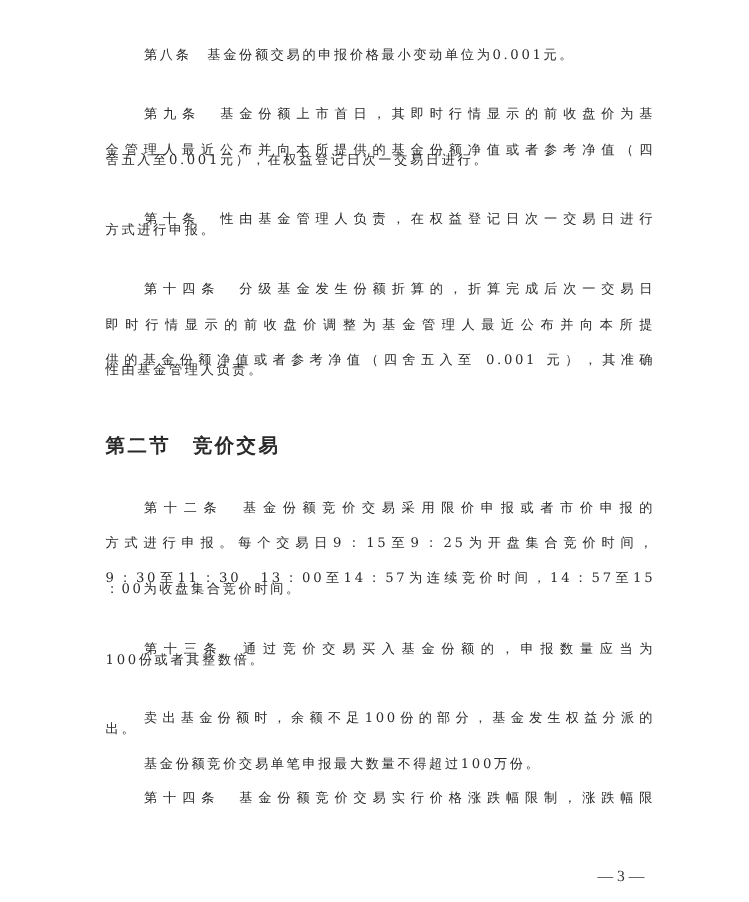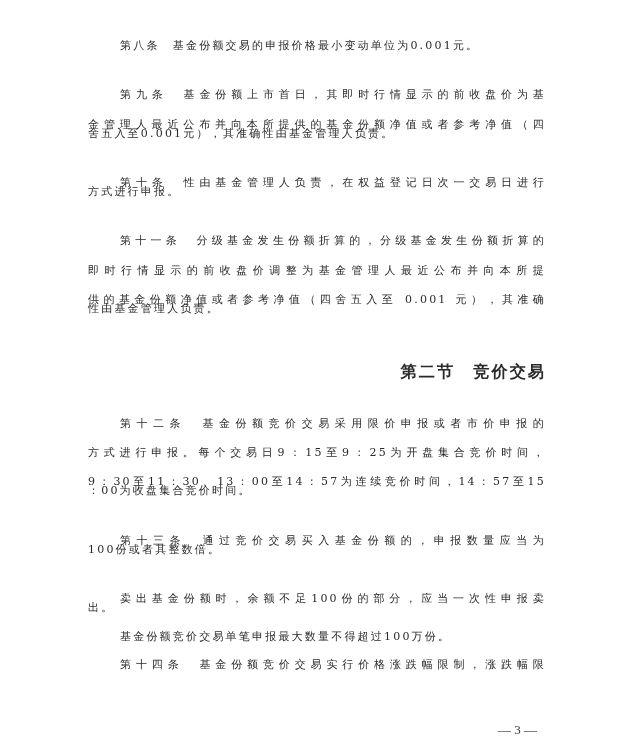--- a/index.html
+++ b/index.html
@@ -2,47 +2,47 @@
 <html><head>
 <meta charset="utf-8">
 <style>
   html, body { margin:0; padding:0; background:#ffffff; }
   body { width:624px; height:752px; position:relative; overflow:hidden;
          font-family:"DejaVu Serif","Liberation Serif",serif; color:#2a2a2a; }
   .line { position:absolute; left:88px; width:458px; height:29px; line-height:29px;
           font-size:11px; white-space:nowrap; letter-spacing:2.2px; }
   .line.indent { left:120px; width:426px; }
   .line.just { text-align:justify; text-align-last:justify;margin-top:20px; }
-  .heading { position:absolute; left:88px; width:458px; text-align:right; font-weight:bold;
+  .heading { position:absolute; left:88px; width:458px; text-align:left; font-weight:bold;
              font-size:16.2px; line-height:29px; letter-spacing:2px; white-space:pre; }
   .pagenum { position:absolute; left:498px; top:720px; font-size:13px; line-height:20px;
              font-family:"Liberation Serif",serif; color:#333; white-space:pre; }
 </style>
 </head>
 <body>
 
 <div>
   <div class="line indent" style="top:31px">第八条　基金份额交易的申报价格最小变动单位为0.001元。</div>
   <div class="line indent just" style="top:60px">第九条　基金份额上市首日，其即时行情显示的前收盘价为基</div>
   <div class="line just" style="top:90px">金管理人最近公布并向本所提供的基金份额净值或者参考净值（四</div>
-  <div class="line" style="top:119px">舍五入至0.001元），其准确性由基金管理人负责。</div>
+  <div class="line" style="top:119px">舍五入至0.001元），在权益登记日次一交易日进行。</div>
   <div class="line indent just" style="top:148px">第十条　性由基金管理人负责，在权益登记日次一交易日进行</div>
   <div class="line" style="top:177px">方式进行申报。</div>
-  <div class="line indent just" style="top:206px">第十一条　分级基金发生份额折算的，分级基金发生份额折算的</div>
+  <div class="line indent just" style="top:206px">第十四条　分级基金发生份额折算的，折算完成后次一交易日</div>
   <div class="line just" style="top:236px">即时行情显示的前收盘价调整为基金管理人最近公布并向本所提</div>
   <div class="line just" style="top:265px">供的基金份额净值或者参考净值（四舍五入至 0.001 元），其准确</div>
   <div class="line" style="top:294px">性由基金管理人负责。</div>
 
   <div class="heading" style="top:357px">第二节　竞价交易</div>
 
   <div class="line indent just" style="top:389px">第十二条　基金份额竞价交易采用限价申报或者市价申报的</div>
   <div class="line just" style="top:418px">方式进行申报。每个交易日9：15至9：25为开盘集合竞价时间，</div>
   <div class="line just" style="top:447px">9：30至11：30、13：00至14：57为连续竞价时间，14：57至15</div>
   <div class="line" style="top:476px">：00为收盘集合竞价时间。</div>
   <div class="line indent just" style="top:506px">第十三条　通过竞价交易买入基金份额的，申报数量应当为</div>
   <div class="line" style="top:535px">100份或者其整数倍。</div>
-  <div class="line indent just" style="top:564px">卖出基金份额时，余额不足100份的部分，应当一次性申报卖</div>
+  <div class="line indent just" style="top:564px">卖出基金份额时，余额不足100份的部分，基金发生权益分派的</div>
   <div class="line" style="top:593px">出。</div>
   <div class="line indent" style="top:622px">基金份额竞价交易单笔申报最大数量不得超过100万份。</div>
   <div class="line indent just" style="top:630px">第十四条　基金份额竞价交易实行价格涨跌幅限制，涨跌幅限</div>
 
   <div class="pagenum">— 3 —</div>
 </div>
 
 </body></html>

